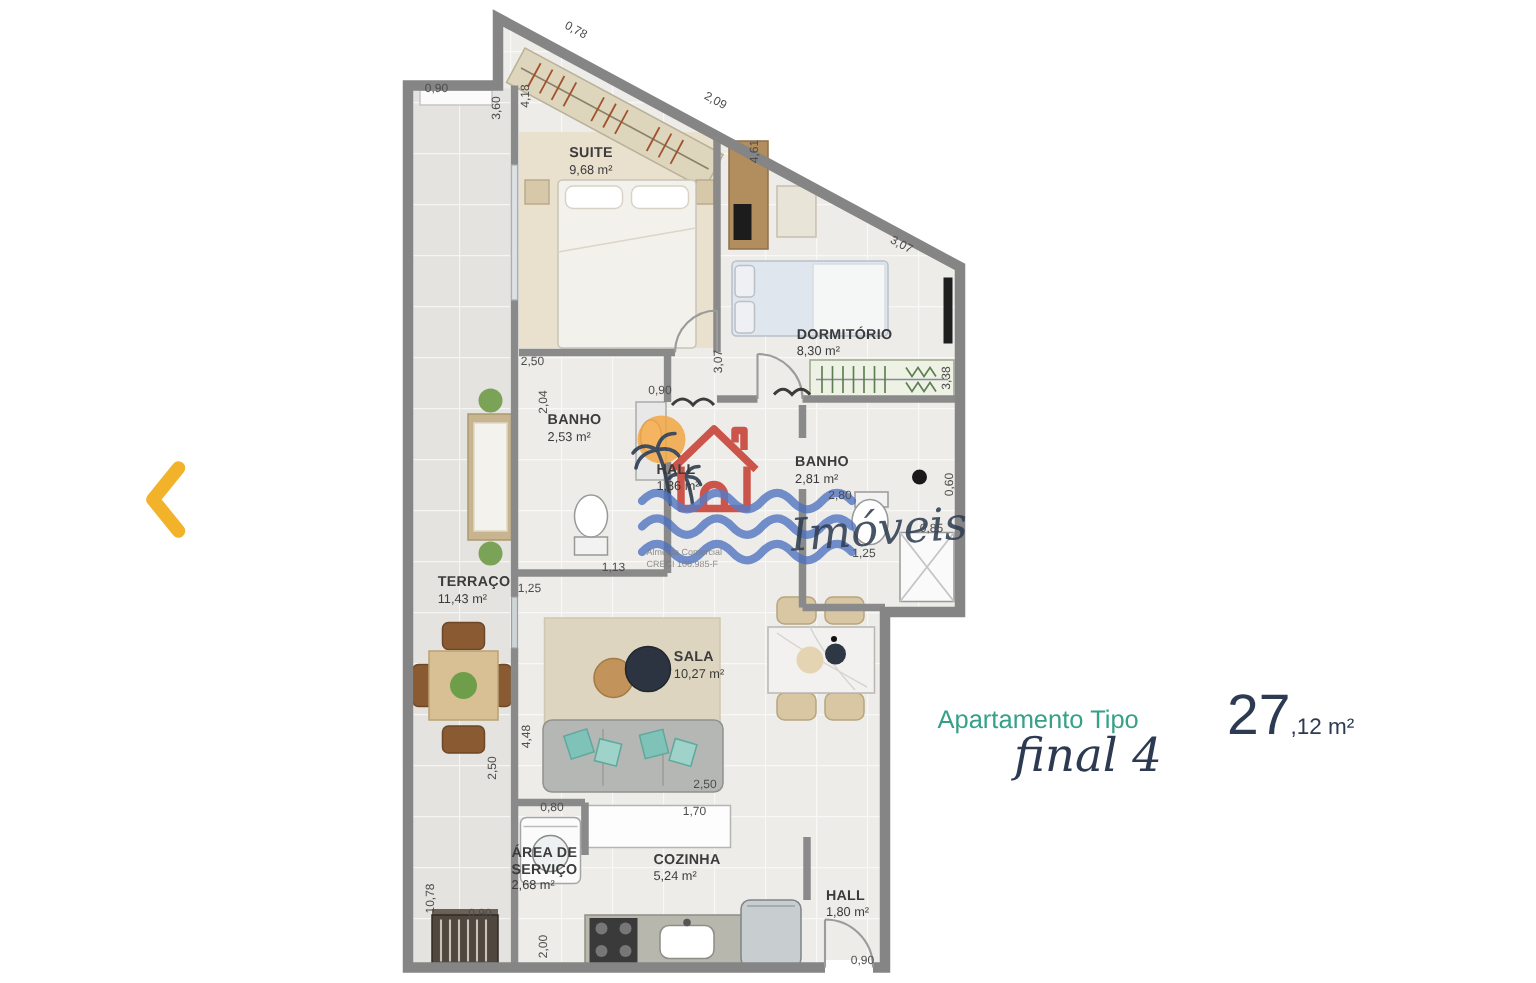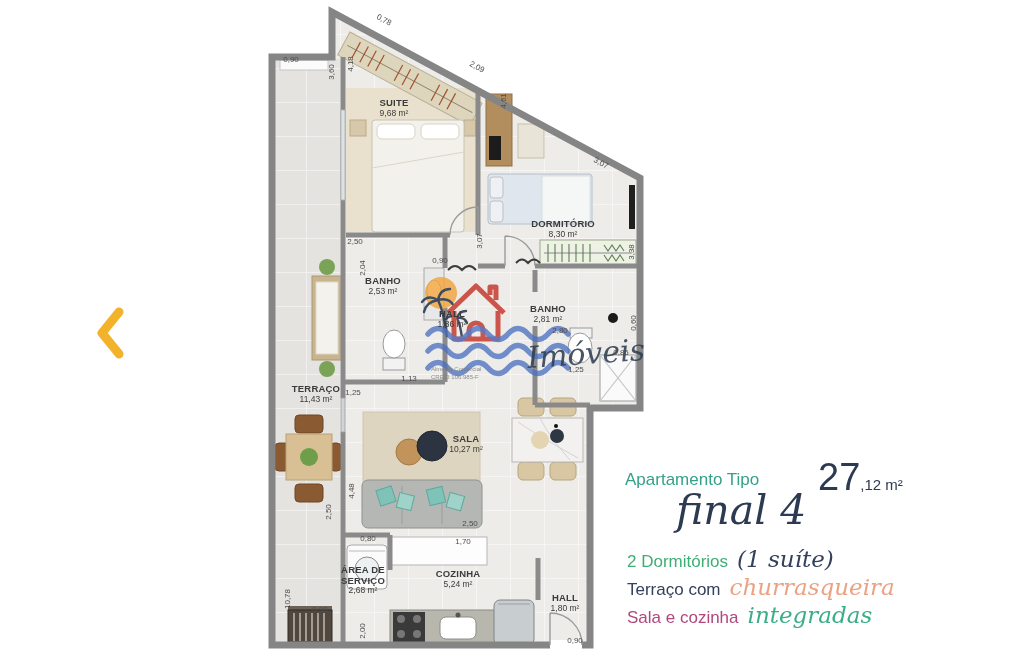--- a/index.html
+++ b/index.html
@@ -1,39 +1,39 @@
 <!DOCTYPE html>
 <html><head>
 <meta charset="utf-8">
 <style>
   html,body{margin:0;padding:0;background:#fff;}
   .stage{position:relative;width:1024px;height:655px;background:#ffffff;overflow:hidden;
          font-family:"Liberation Sans",sans-serif;}
 
   
-  .room-label{position:absolute;transform:translate(-50%,-50%);text-align:center;
+  .room-label{position:absolute;transform:translate(-50%,-50%);text-align:left;
               color:#3b3b3b;line-height:1.12;pointer-events:none;}
   .room-label .rn{font-size:9.5px;font-weight:bold;letter-spacing:.2px;white-space:pre-line;}
   .room-label .ra{font-size:8.5px;}
   .dim-label{position:absolute;font-size:8px;color:#4d4d4d;white-space:nowrap;}
 
   
   .wm-brand{position:absolute;left:484px;top:252px;font-size:86px;font-weight:bold;
             line-height:1;letter-spacing:-4px;color:rgba(47,62,82,.80);
             font-family:"DejaVu Sans",sans-serif;}
   .wm-imoveis{position:absolute;left:527px;top:336px;font-size:30px;font-style:italic;
             font-family:"DejaVu Serif",serif;color:rgba(47,62,82,.88);transform:rotate(-4deg);}
   .wm-site{position:absolute;left:394px;top:383px;font-size:27px;letter-spacing:3px;
             color:rgba(150,150,150,.55);}
   .wm-fine{position:absolute;left:431px;top:366px;width:72px;font-size:6px;line-height:1.3;
             color:rgba(125,125,125,.85);}
 
   
   .info-type{position:absolute;left:625px;top:470px;font-size:17px;color:#36a089;}
-  .info-script{position:absolute;left:676px;top:486px;font-size:41px;font-style:italic;
+  .info-script{position:absolute;left:676px;top:486px;font-size:31px;font-style:italic;
             font-family:"DejaVu Serif",serif;color:#2c3a52;}
   .info-area{position:absolute;left:818px;top:458px;color:#2c3a52;display:flex;align-items:baseline;}
   .info-area .big{font-size:38px;line-height:1;}
   .info-area .small{font-size:15px;}
   .features{position:absolute;left:627px;top:546px;display:flex;flex-direction:column;row-gap:2px;}
   .feature-row{display:flex;align-items:baseline;white-space:nowrap;}
   .feature-row .plain{font-size:17px;}
   .feature-row .script{font-size:23px;font-style:italic;font-family:"DejaVu Serif",serif;margin-left:9px;}
 
   .back-arrow{position:absolute;left:92px;top:306px;width:36px;height:54px;cursor:pointer;}
@@ -332,28 +332,14 @@
   <svg class="back-arrow" viewBox="0 0 36 54">
     <path d="M27,6 L10,27 L27,48" fill="none" stroke="#f2b229" stroke-width="9" stroke-linecap="round" stroke-linejoin="round"></path>
   </svg>
 
   <div class="info-type" style="color: rgb(54, 160, 137);">Apartamento Tipo</div>
   <div class="info-script">final 4</div>
   <div class="info-area">
     <span class="big">27</span>
       <span class="small">,12 m²</span>
   </div>
-  <div class="features">
-      <div class="feature-row">
-        <span class="plain" style="color: rgb(63, 174, 116);">2 Dormitórios</span>
-        <span class="script" style="color: rgb(51, 65, 92);">(1 suíte)</span>
-      </div>
-      <div class="feature-row">
-        <span class="plain" style="color: rgb(51, 65, 92);">Terraço com</span>
-        <span class="script" style="color: rgb(235, 162, 132);">churrasqueira</span>
-      </div>
-      <div class="feature-row">
-        <span class="plain" style="color: rgb(176, 72, 126);">Sala e cozinha</span>
-        <span class="script" style="color: rgb(58, 174, 137);">integradas</span>
-      </div>
-    </div>
 
 </div>
 
 </body></html>

